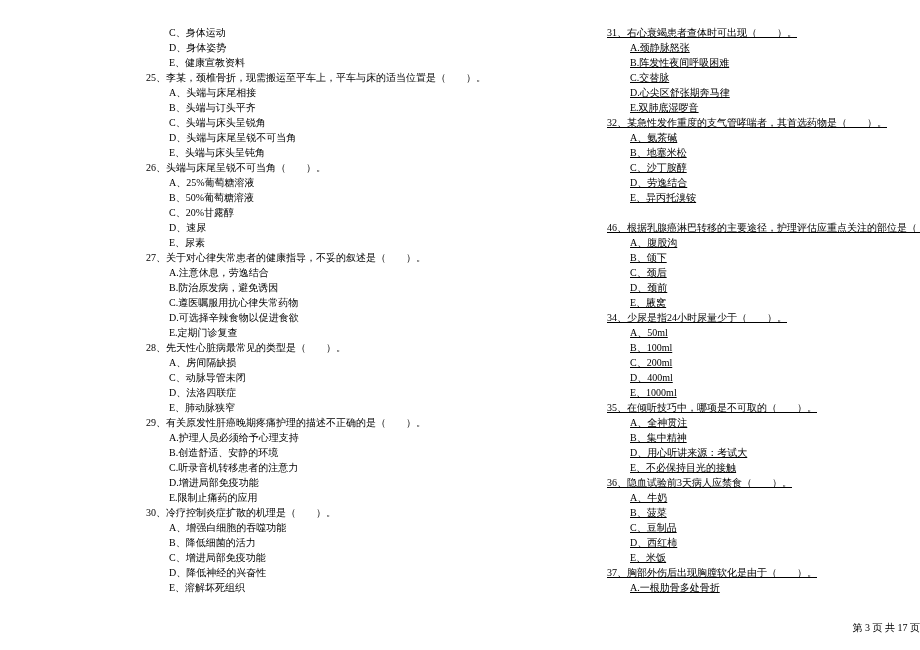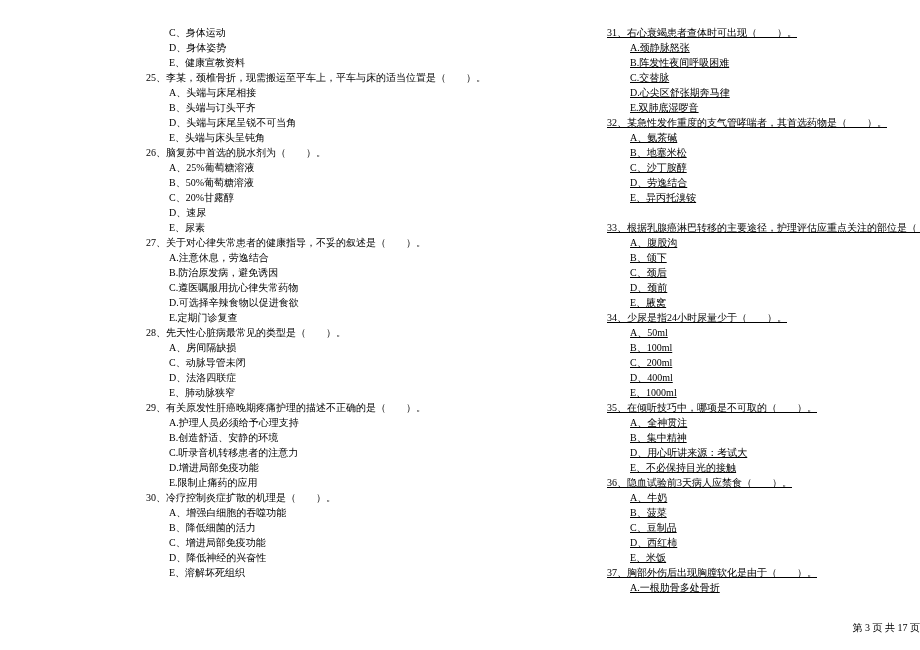--- a/index.html
+++ b/index.html
@@ -59,26 +59,27 @@
     <div>
       <div class="option">C、身体运动</div>
       <div class="option">D、身体姿势</div>
       <div class="option">E、健康宣教资料</div>
     </div>
 
     <div class="question">
       <div class="q-line"><span>25、</span><span>李某，颈椎骨折，现需搬运至平车上，平车与床的适当位置是（　　）。</span></div>
       <div class="option">A、头端与床尾相接</div>
       <div class="option">B、头端与订头平齐</div>
+      <div class="option">C、头端与床头呈锐角</div>
       <div class="option">D、头端与床尾呈锐不可当角</div>
       <div class="option">E、头端与床头呈钝角</div>
     </div>
 
     <div class="question">
-      <div class="q-line"><span>26、</span><span>脑复苏中首选的脱水剂为（　　）。</span></div>
+      <div class="q-line"><span>26、</span><span>头端与床尾呈锐不可当角（　　）。</span></div>
       <div class="option">A、25%葡萄糖溶液</div>
       <div class="option">B、50%葡萄糖溶液</div>
       <div class="option">C、20%甘露醇</div>
       <div class="option">D、速尿</div>
       <div class="option">E、尿素</div>
     </div>
 
     <div class="question">
       <div class="q-line"><span>27、</span><span>关于对心律失常患者的健康指导，不妥的叙述是（　　）。</span></div>
       <div class="option">A.注意休息，劳逸结合</div>
@@ -129,21 +130,21 @@
       <div class="q-line"><span>32、</span><span>某急性发作重度的支气管哮喘者，其首选药物是（　　）。</span></div>
       <div class="option">A、氨茶碱</div>
       <div class="option">B、地塞米松</div>
       <div class="option">C、沙丁胺醇</div>
       <div class="option">D、劳逸结合</div>
       <div class="option">E、异丙托溴铵</div>
     </div>
     <div style="height:15px"></div>
 
     <div class="question">
-      <div class="q-line"><span>33、</span><span>根据乳腺癌淋巴转移的主要途径，护理评估应重点关注的部位是（　　）。</span></div>
+      <div class="q-line"><span>46、</span><span>根据乳腺癌淋巴转移的主要途径，护理评估应重点关注的部位是（　　）。</span></div>
       <div class="option">A、腹股沟</div>
       <div class="option">B、颌下</div>
       <div class="option">C、颈后</div>
       <div class="option">D、颈前</div>
       <div class="option">E、腋窝</div>
     </div>
 
     <div class="question">
       <div class="q-line"><span>34、</span><span>少尿是指24小时尿量少于（　　）。</span></div>
       <div class="option">A、50ml</div>

